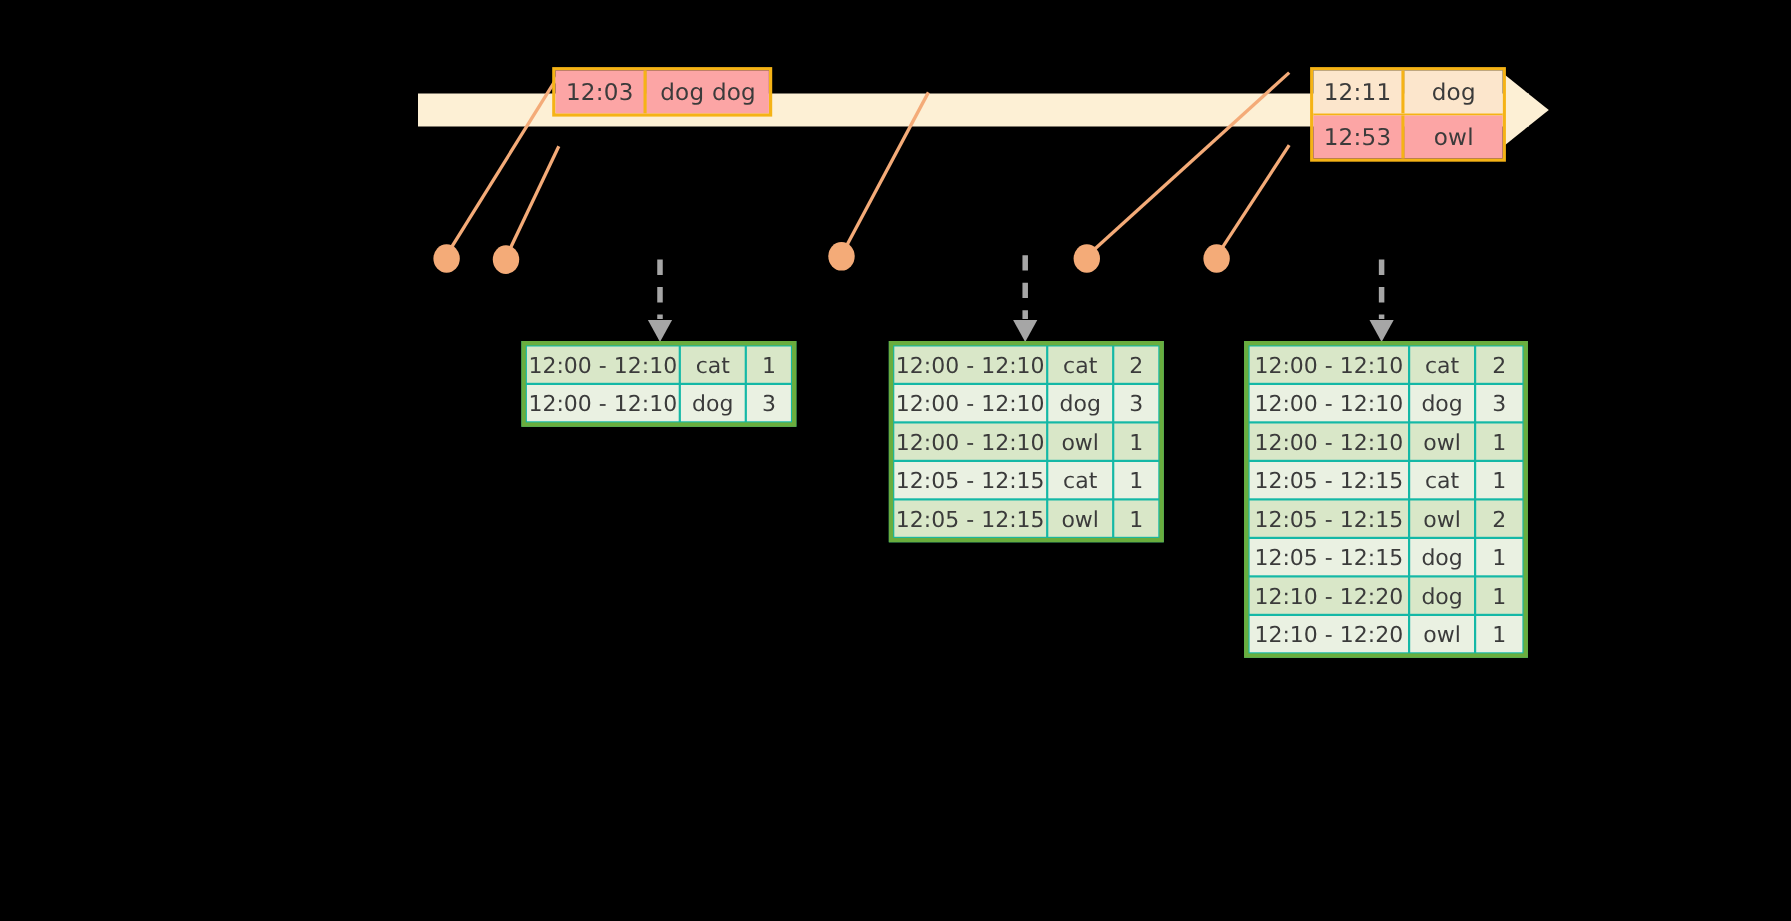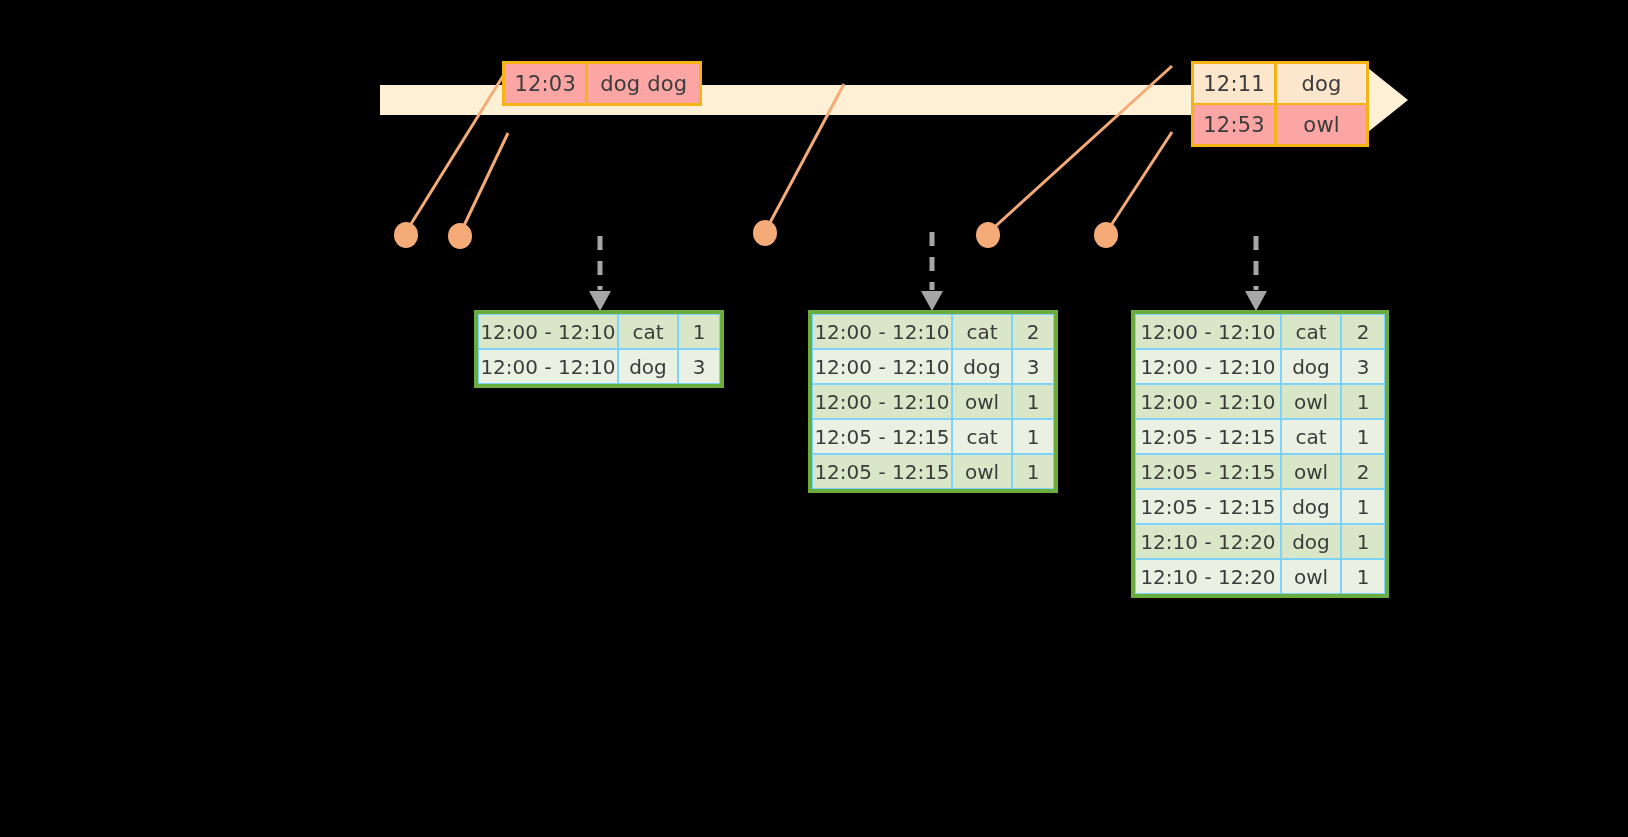--- a/index.html
+++ b/index.html
@@ -21,21 +21,21 @@
     font-size:21px;color:#3b3b3b;
     height:39px;
     letter-spacing:.2px;
   }
   .evt-time{width:86px;border-right:3px solid #f5b316;}
   .evt-words{width:114px;}
   .shadeA .evt-cell{background:#fce6cc;}
   .shadeB .evt-cell{background:#fca5a5;}
 
   
-  .rtable{position:absolute;border:4px solid #6aad3e;box-sizing:border-box;background:#7dd3fc;}
+  .rtable{position:absolute;border:4px solid #6aad3e;box-sizing:border-box;background:#14b8a6;}
   .rrow{display:flex;}
   .rcell{
     box-sizing:border-box;
     display:flex;align-items:center;justify-content:center;
     font-size:20px;color:#3b3b3b;height:33px;
     margin:1px;
   }
   .c-win{width:138px;}
   .c-word{width:58px;text-align:right;}
   .c-cnt{width:40px;}

